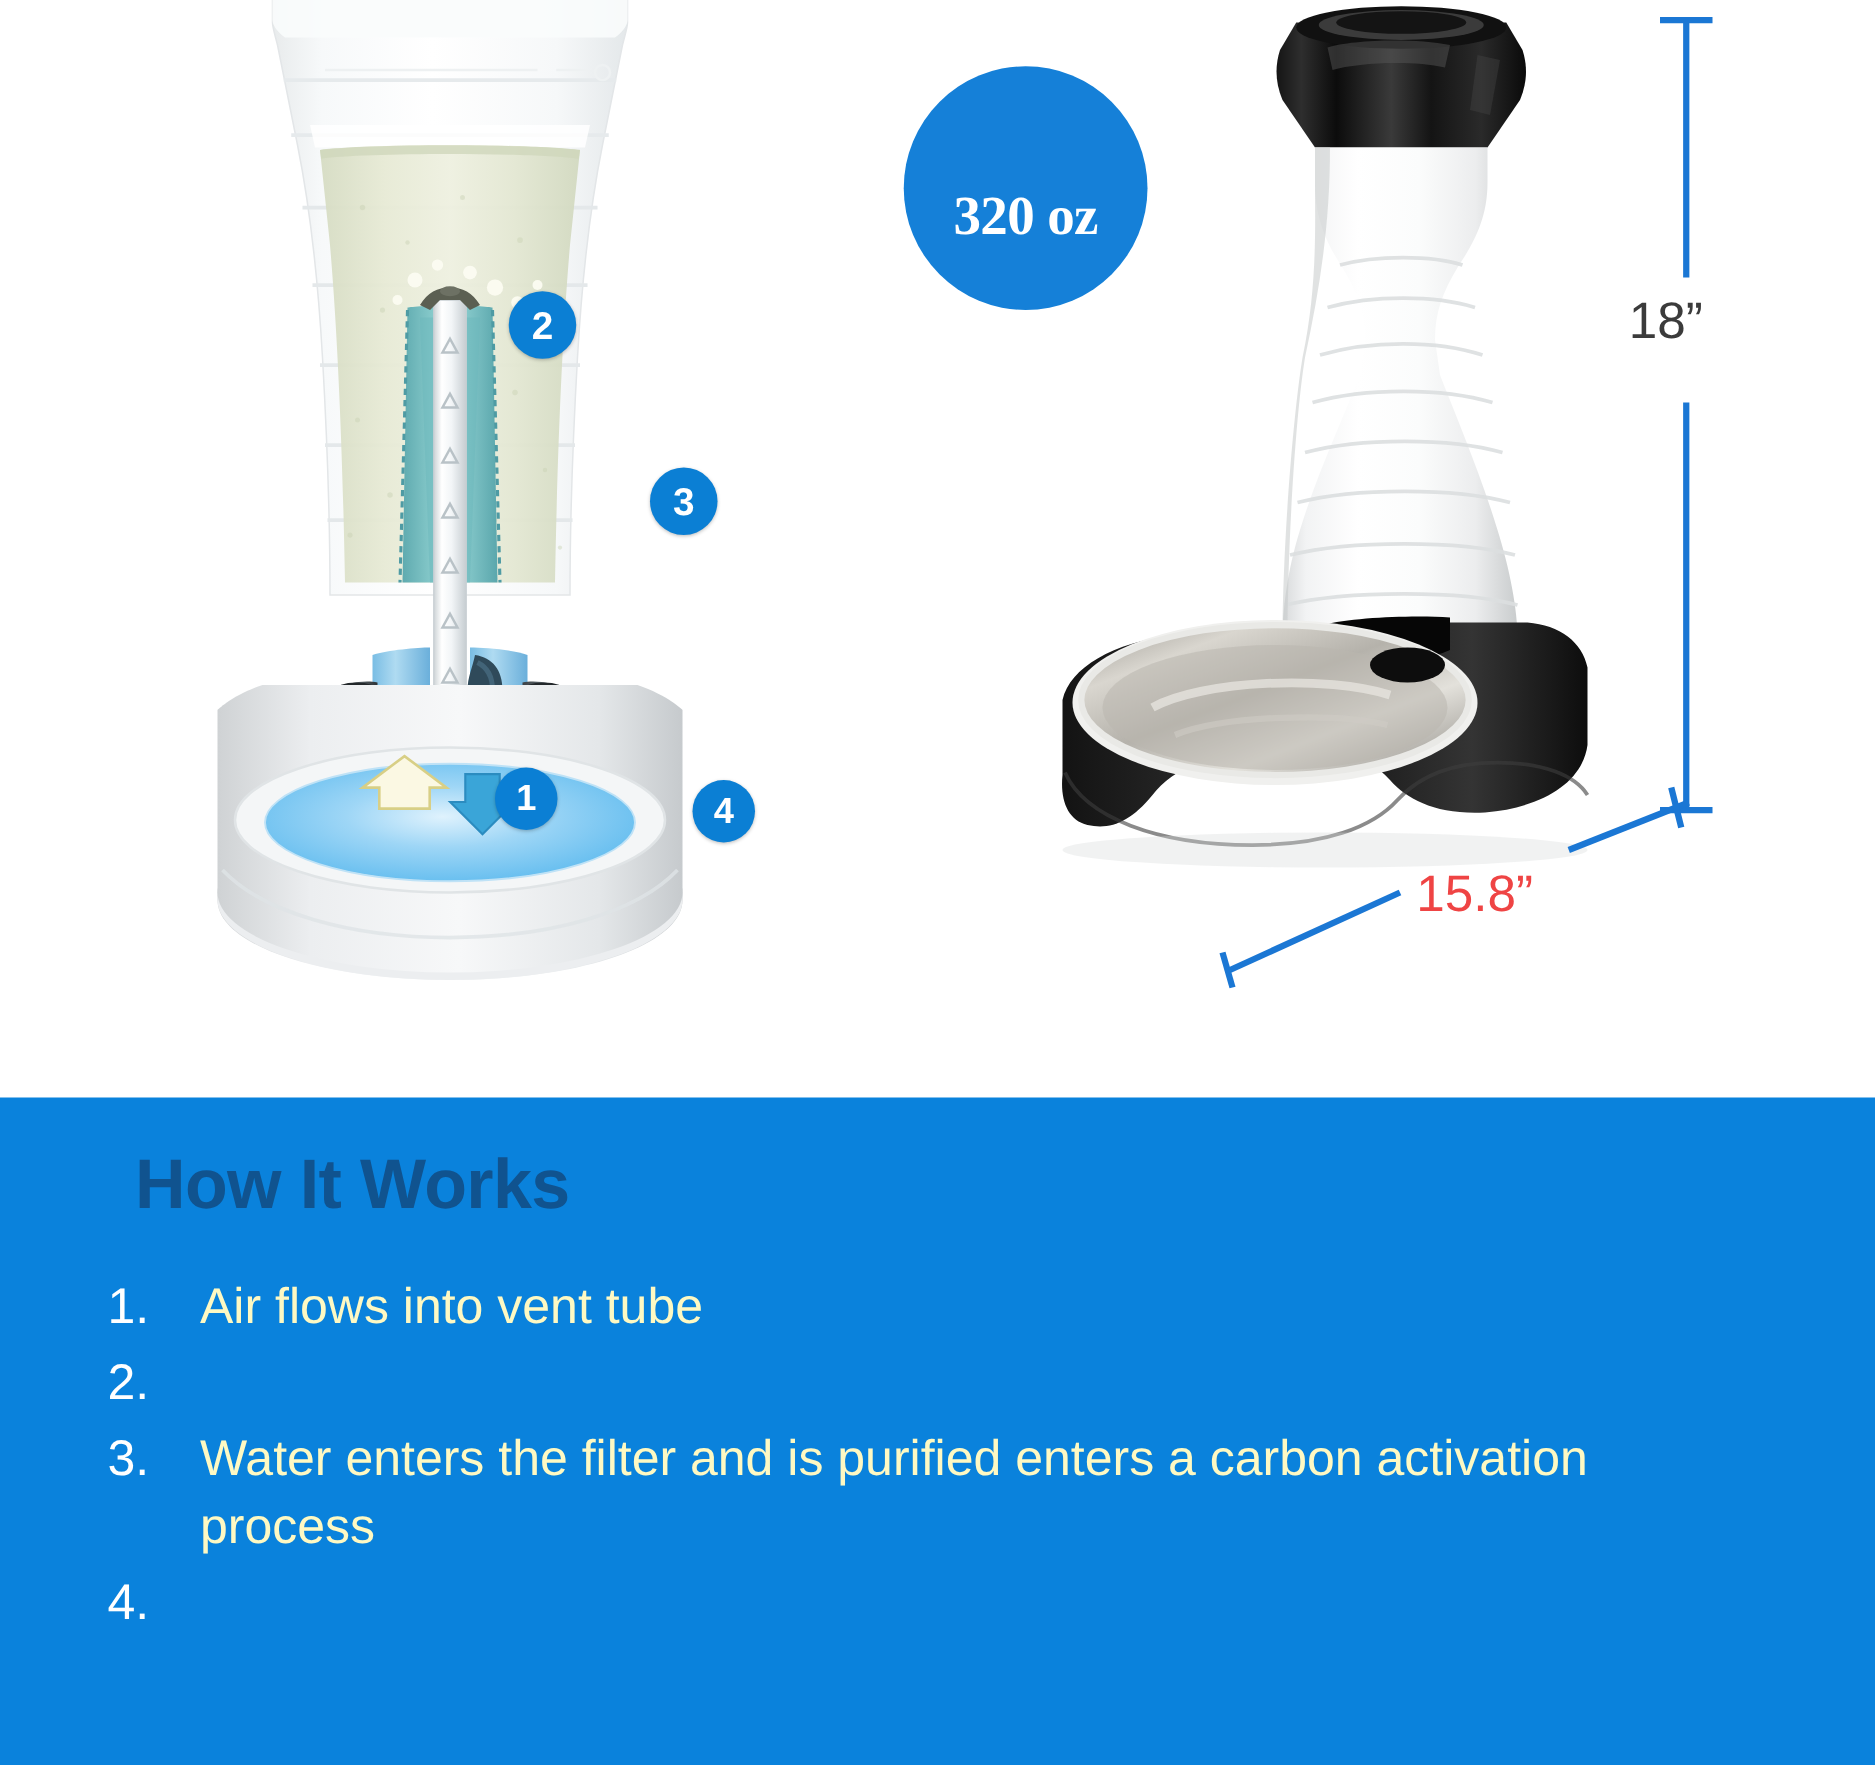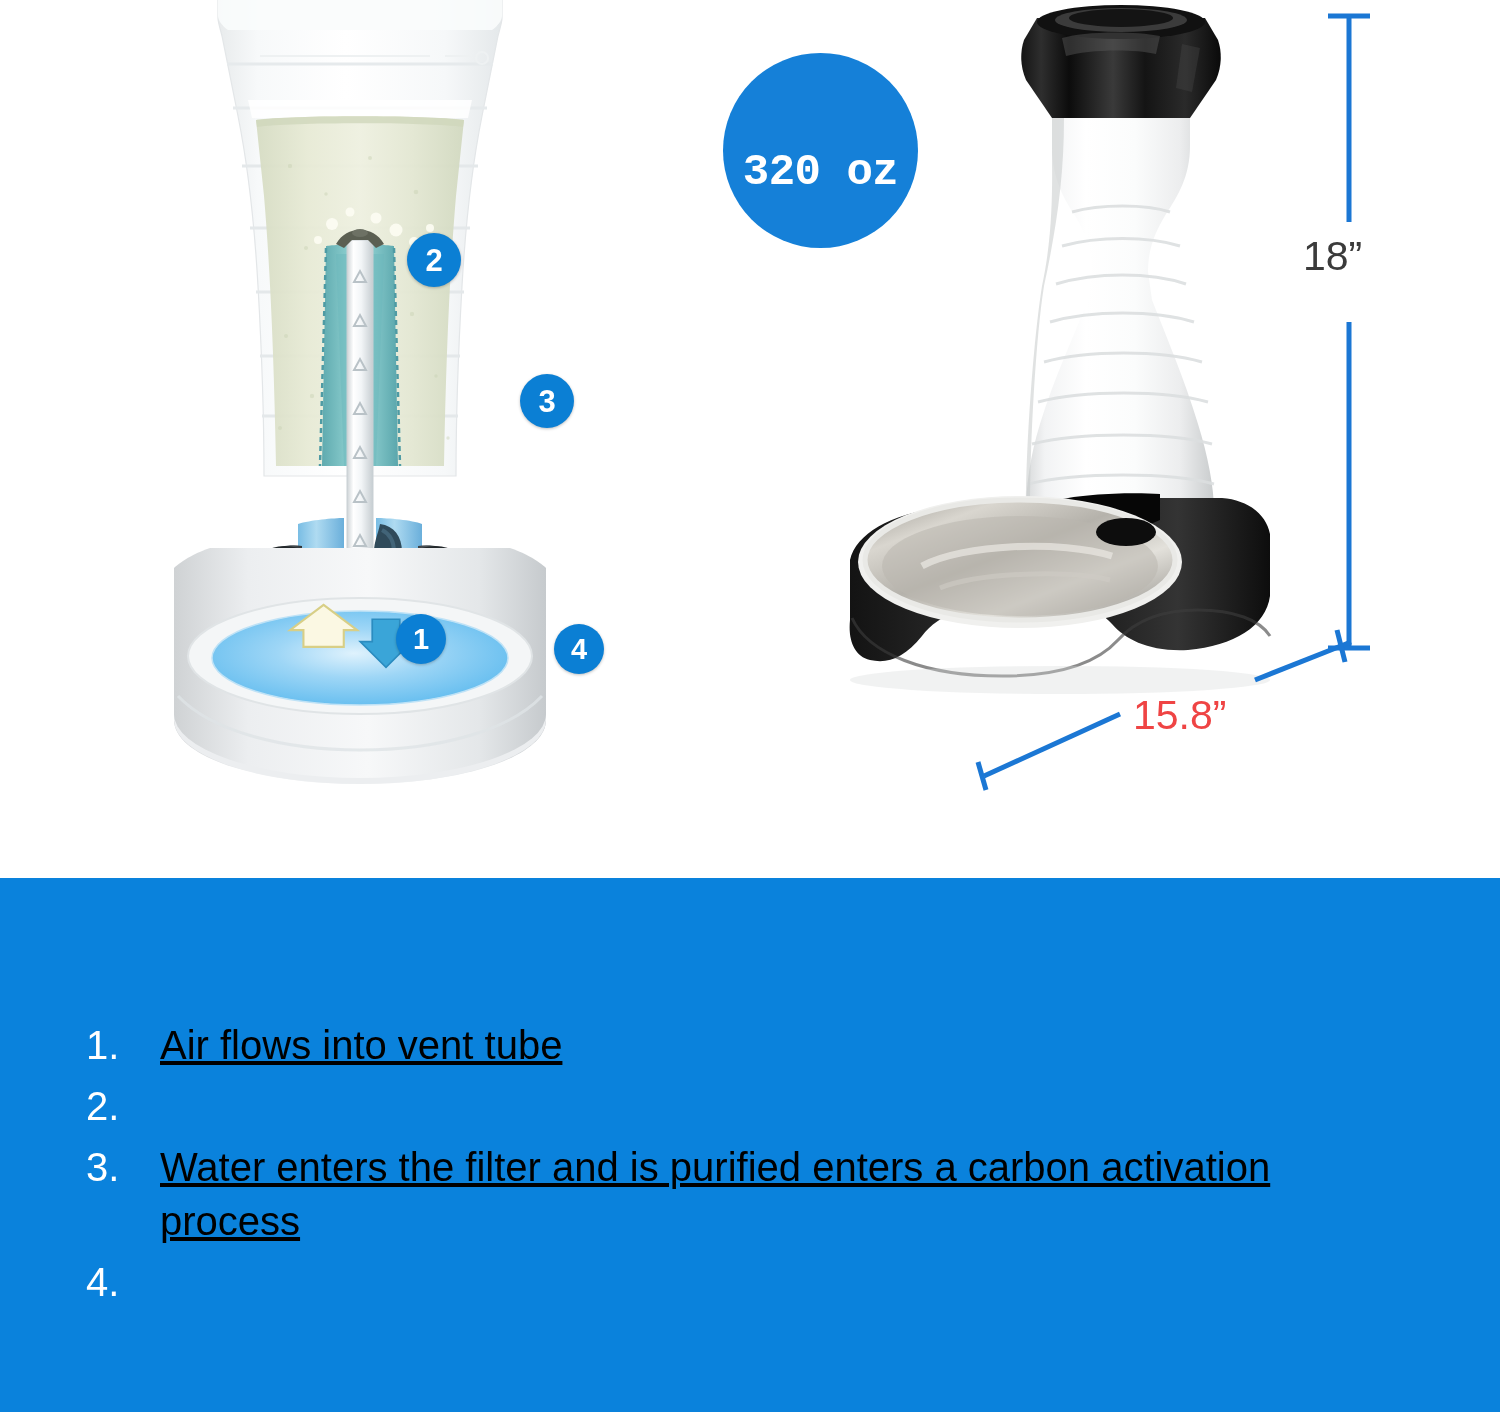--- a/index.html
+++ b/index.html
@@ -62,21 +62,21 @@
     background: #1580d8;
     display: flex;
     align-items: center;
     justify-content: center;
   }
   .badge-320 span {
     color: #ffffff;
     font-size: 44px;
     font-weight: bold;
     letter-spacing: -0.5px;
-    font-family: Liberation Mono, monospace;
+    font-family: Liberation Serif, serif;
     margin-top: 43px;
   }
 
   
   .product {
     position: absolute;
     left: 830px; top: 0px;
     width: 500px; height: 720px;
   }
   .product svg { display: block; width: 100%; height: 100%; }
@@ -147,23 +147,22 @@
     margin-bottom: 6px;
     font-family: "Liberation Sans", sans-serif;
   }
   .step-num {
     width: 74px;
     flex: 0 0 74px;
     color: #ffffff;
   }
   .step-text {
     flex: 1 1 auto;
-    color: #000000;
+    color: #fef9c3;
     max-width: 1140px;
-    text-decoration: underline;
   }
 </style>
 </head>
 <body>
 
 <div id="page">
 
   <div class="top-area">
 
     <div class="diagram">
@@ -528,20 +527,21 @@
         </g>
       </svg>
     </div>
 
     <div class="dim-label-v">18”</div>
     <div class="dim-label-h">15.8”</div>
 
   </div>
 
   <div class="blue-panel">
+    <div class="panel-title">How It Works</div>
 
     <ol class="steps">
       <li class="step">
         <span class="step-num">1.</span>
         <span class="step-text">Air flows into vent tube</span>
       </li>
       <li class="step">
         <span class="step-num">2.</span>
       </li>
       <li class="step">

